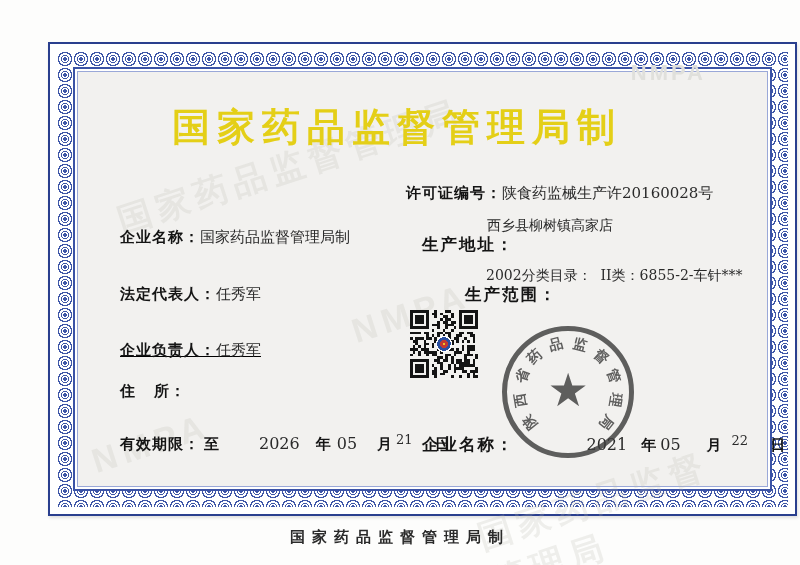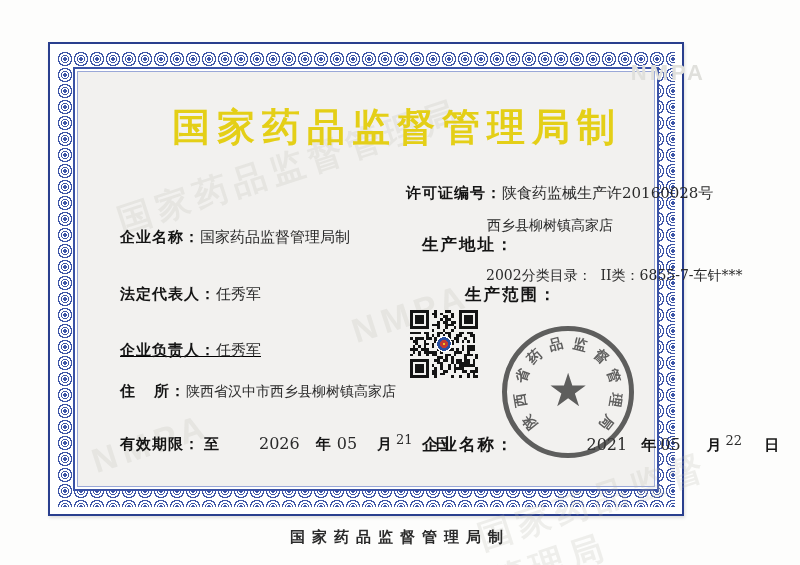--- a/index.html
+++ b/index.html
@@ -1,20 +1,20 @@
 <!DOCTYPE html>
 <html><head>
 <meta charset="utf-8">
 <style>
   html,body{margin:0;padding:0;background:#fdfdfc;width:800px;height:565px;overflow:hidden;
     font-family:"Liberation Sans",sans-serif;}
   .stage{position:relative;width:800px;height:565px;background:#fdfdfc;}
 
   
-  .cert{position:absolute;left:48px;top:42px;width:636px;height:474px;box-sizing:border-box;
+  .cert{position:absolute;left:48px;top:42px;width:749px;height:474px;box-sizing:border-box;
     border:2px solid #2a3f8e;background:#fff;padding:7px;box-shadow:1px 2px 3px rgba(0,0,0,.12);}
   .band{width:100%;height:100%;box-sizing:border-box;padding:16px;background-color:#fff;
     background-image:radial-gradient(circle at 8px 8px,#3f57a8 0 1.6px,rgba(255,255,255,0) 1.6px 3.1px,
       #3f57a8 3.1px 4.1px,rgba(255,255,255,0) 4.1px 5.9px,#3f57a8 5.9px 7.3px,rgba(255,255,255,0) 7.3px);
     background-size:16px 16px;}
   .inner{width:100%;height:100%;box-sizing:border-box;background:#f2f1ef;
     border:2px solid #3b53a6;box-shadow:inset 0 0 0 2px #fff,inset 0 0 0 3px #9aa8d8;}
   .content{position:absolute;left:0;top:0;width:694px;height:474px;}
 
   
@@ -86,36 +86,36 @@
       </div>
 
       <div class="row" style="left:70px;top:297px;text-decoration:underline;">
         <span class="lbl">企业负责人：</span><span class="val">任秀军</span>
       </div>
 
       <div class="row" style="left:70px;top:338px;">
         <span class="lbl res-lbl">
             <span>住</span>
             <span>所：</span>
-          </span><span class="val-sm">陕西省汉中市西乡县柳树镇高家店</span>
+          </span>
       </div>
 
       <div class="row" style="left:70px;top:390px;">
         <span class="lbl">有效期限：</span><span class="unit" style="margin-left:4px;">至</span><span class="num" style="margin-left:40px;">2026</span><span class="unit" style="margin-left:16px;">年</span><span class="num" style="margin-left:6px;">05</span><span class="unit" style="margin-left:20px;">月</span><span class="num num-up" style="margin-left:4px;">21</span><span class="unit" style="margin-left:22px;">日</span>
       </div>
 
       <div class="row" style="left:372px;top:190px;">
         <span class="lbl-lg">生产地址：</span>
       </div>
       <div class="row" style="left:437px;top:172px;">
         <span class="val-sm">西乡县柳树镇高家店</span>
       </div>
 
       <div class="row" style="left:436px;top:222px;">
-        <span class="val-sm">2002分类目录：  II类：6855-7-车针***</span>
+        <span class="val-sm">2002分类目录：  II类：6855-2-车针***</span>
       </div>
       <div class="row" style="left:372px;top:240px;margin-left:43px;">
         <span class="lbl-lg">生产范围：</span>
       </div>
 
       <div class="qr">
         <svg viewBox="0 0 25 25" shape-rendering="crispEdges">
             <rect x="0" y="0" width="25" height="25" fill="#f2f1ef"></rect>
             <rect x="9" y="0" width="1" height="1" fill="#141414"></rect>
             <rect x="13" y="0" width="1" height="1" fill="#141414"></rect>
@@ -327,21 +327,21 @@
             <rect x="2" y="20" width="3" height="3" fill="#141414"></rect>
             <circle cx="12.5" cy="12.5" r="3" fill="#fff"></circle>
             <circle cx="12.5" cy="12.5" r="2.5" fill="#2a4fa0"></circle>
             <circle cx="12.5" cy="12.5" r="1.6" fill="#c23a2f"></circle>
             <circle cx="12.5" cy="12.5" r="0.6" fill="#e8c52a"></circle>
           </svg>
       </div>
 
 
       <div class="row" style="left:372px;top:390px;">
-        <span class="lbl-lg">企业名称：</span><span class="num" style="margin-left:72px;">2021</span><span class="unit" style="margin-left:14px;">年</span><span class="num" style="margin-left:4px;">05</span><span class="unit" style="margin-left:26px;">月</span><span class="num num-up" style="margin-left:4px;">22</span><span class="unit" style="margin-left:22px;">日</span>
+        <span class="lbl-lg">企业名称：</span><span class="num" style="margin-left:72px;">2021</span><span class="unit" style="margin-left:14px;">年</span><span class="num" style="margin-left:4px;">05</span><span class="unit" style="margin-left:26px;">月</span><span class="num num-up" style="margin-left:10px;">22</span><span class="unit" style="margin-left:22px;">日</span>
       </div>
 
       <div class="seal">
         <div class="seal-ring"></div>
         <div class="seal-star">★</div>
         <div class="seal-text">
             <span style="left: 28.1755px; top: 95.5518px; transform: translate(-50%, -50%) rotate(-128deg);">陕</span>
             <span style="left: 18.666px; top: 73.9682px; transform: translate(-50%, -50%) rotate(-99.5556deg);">西</span>
             <span style="left: 20.5849px; top: 50.4608px; transform: translate(-50%, -50%) rotate(-71.1111deg);">省</span>
             <span style="left: 33.4689px; top: 30.7052px; transform: translate(-50%, -50%) rotate(-42.6667deg);">药</span>

